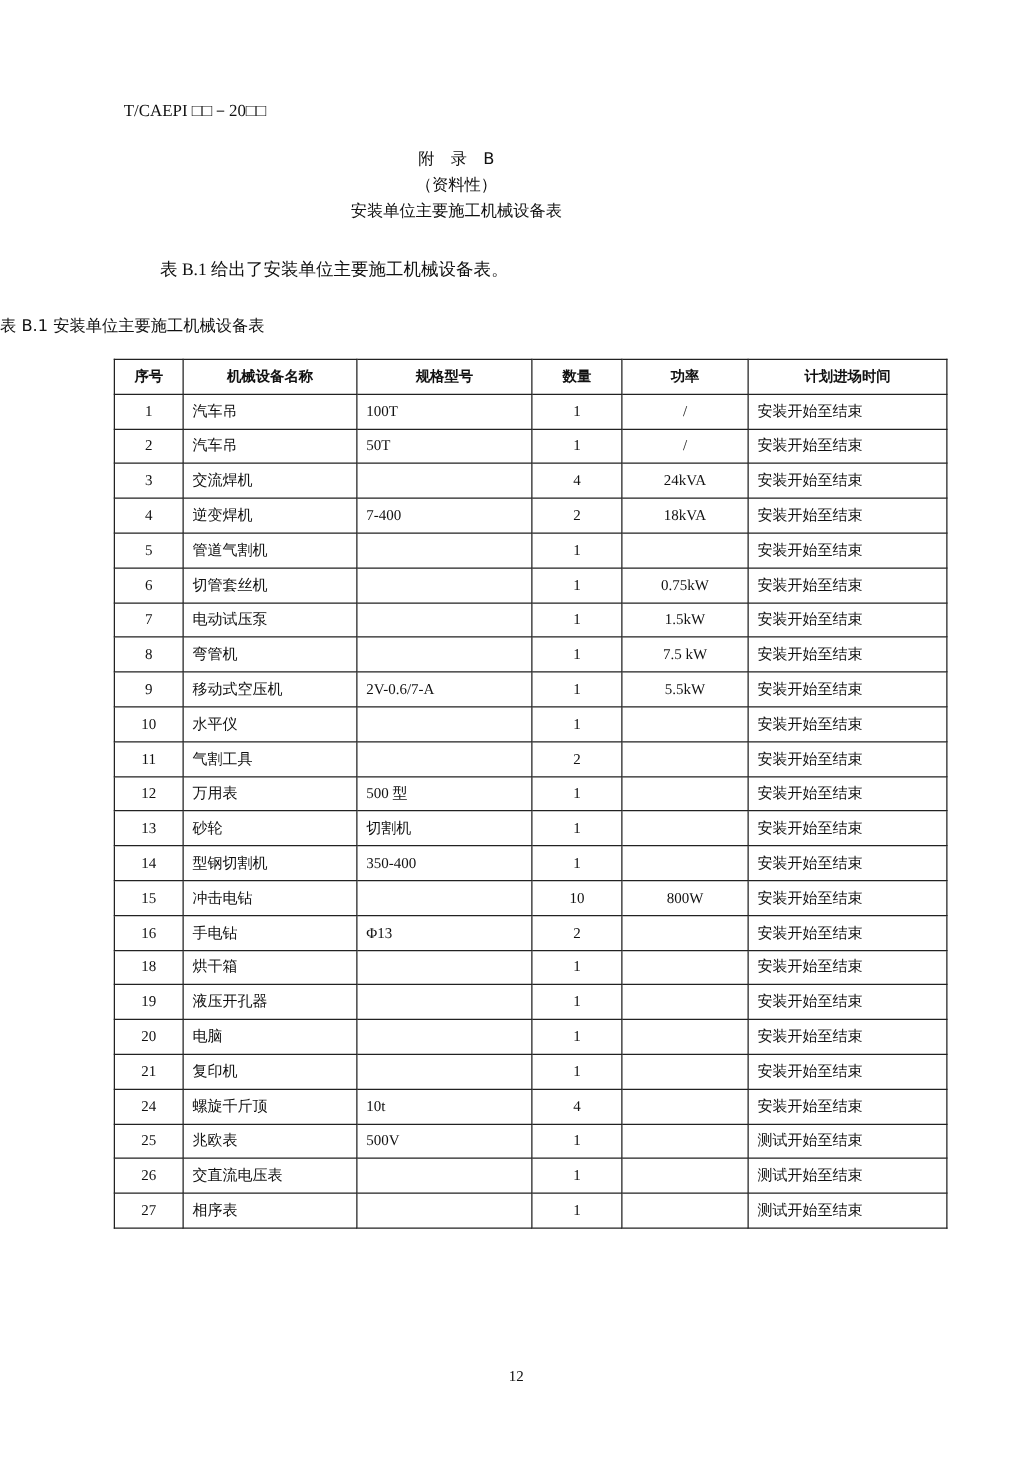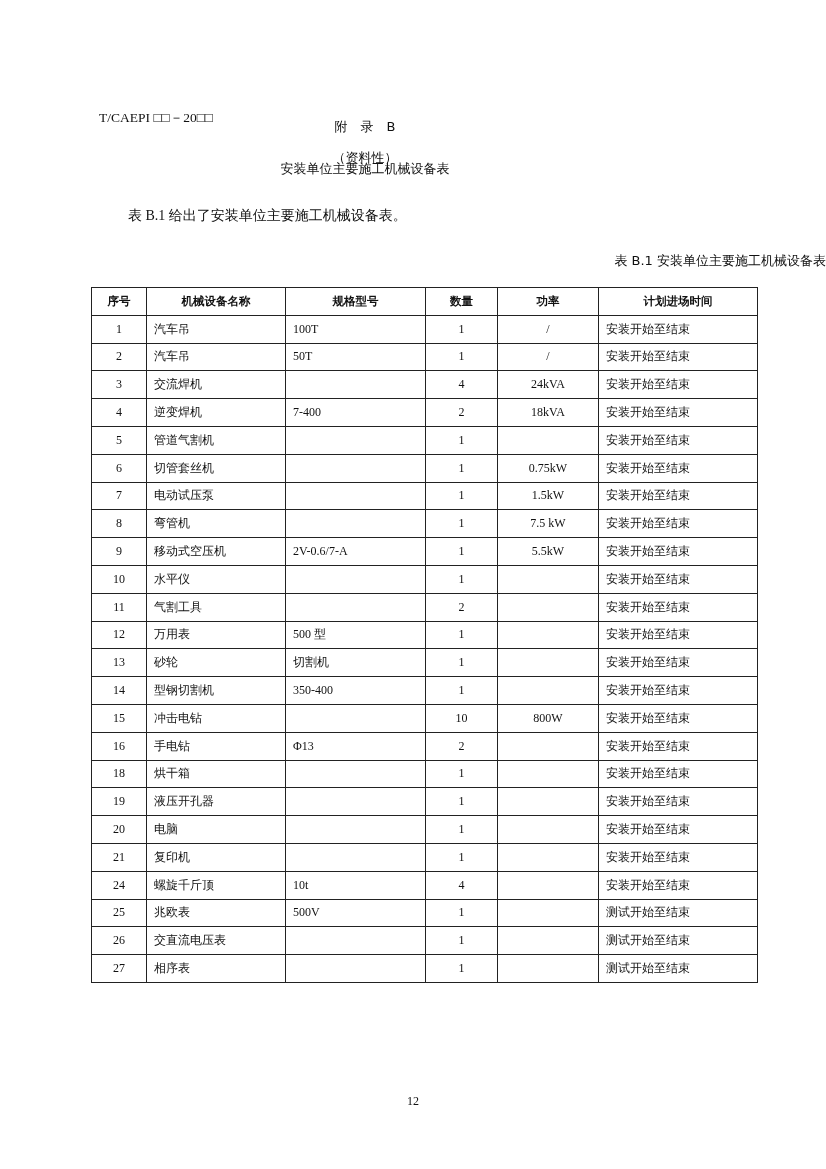--- a/index.html
+++ b/index.html
@@ -1,25 +1,25 @@
 <!DOCTYPE html>
 <html><head>
 <meta charset="utf-8">
 <style>
   html, body { margin: 0; padding: 0; background: #ffffff; }
   body { width: 826px; height: 1169px; position: relative; overflow: hidden;
          font-family: "Liberation Serif", "DejaVu Serif", serif; color: #111; }
-  .doc-code { position: absolute; left: 99px; top: 80px; font-size: 13.5px; margin-top: 29px; }
+  .doc-code { position: absolute; left: 99px; top: 80px; font-size: 13.5px; }
   .appendix { position: absolute; left: 0; width: 730px; text-align: center;
               font-family: "DejaVu Sans", "Liberation Sans", sans-serif; font-size: 13px; }
   .appendix.t1 { top: 118px; letter-spacing: 0; }
-  .appendix.t2 { top: 149px; }
+  .appendix.t2 { top: 139px; }
   .appendix.t3 { top: 160px; }
   .intro { position: absolute; left: 128px; top: 207px; font-size: 14px; }
-  .caption { position: absolute; left: 0; width: 826px; top: 252px; text-align: right;
+  .caption { position: absolute; left: 0; width: 826px; top: 252px; text-align: left;
              font-family: "DejaVu Sans", "Liberation Sans", sans-serif; font-size: 13px; }
   table.equip { position: absolute; left: 91px; top: 287px; border-collapse: collapse;
                 width: 666px; table-layout: fixed; }
   table.equip th, table.equip td { border: 1px solid #222; height: 26.8px; padding: 0;
                 font-size: 12px; vertical-align: middle; }
   table.equip th { font-family: "DejaVu Sans", "Liberation Sans", sans-serif; font-weight: bold;
                    text-align: center; font-size: 11.5px; }
   table.equip td.c { text-align: center; }
   table.equip td.l { text-align: left; padding-left: 7px; }
   table.equip { border: 1.5px solid #111; }

